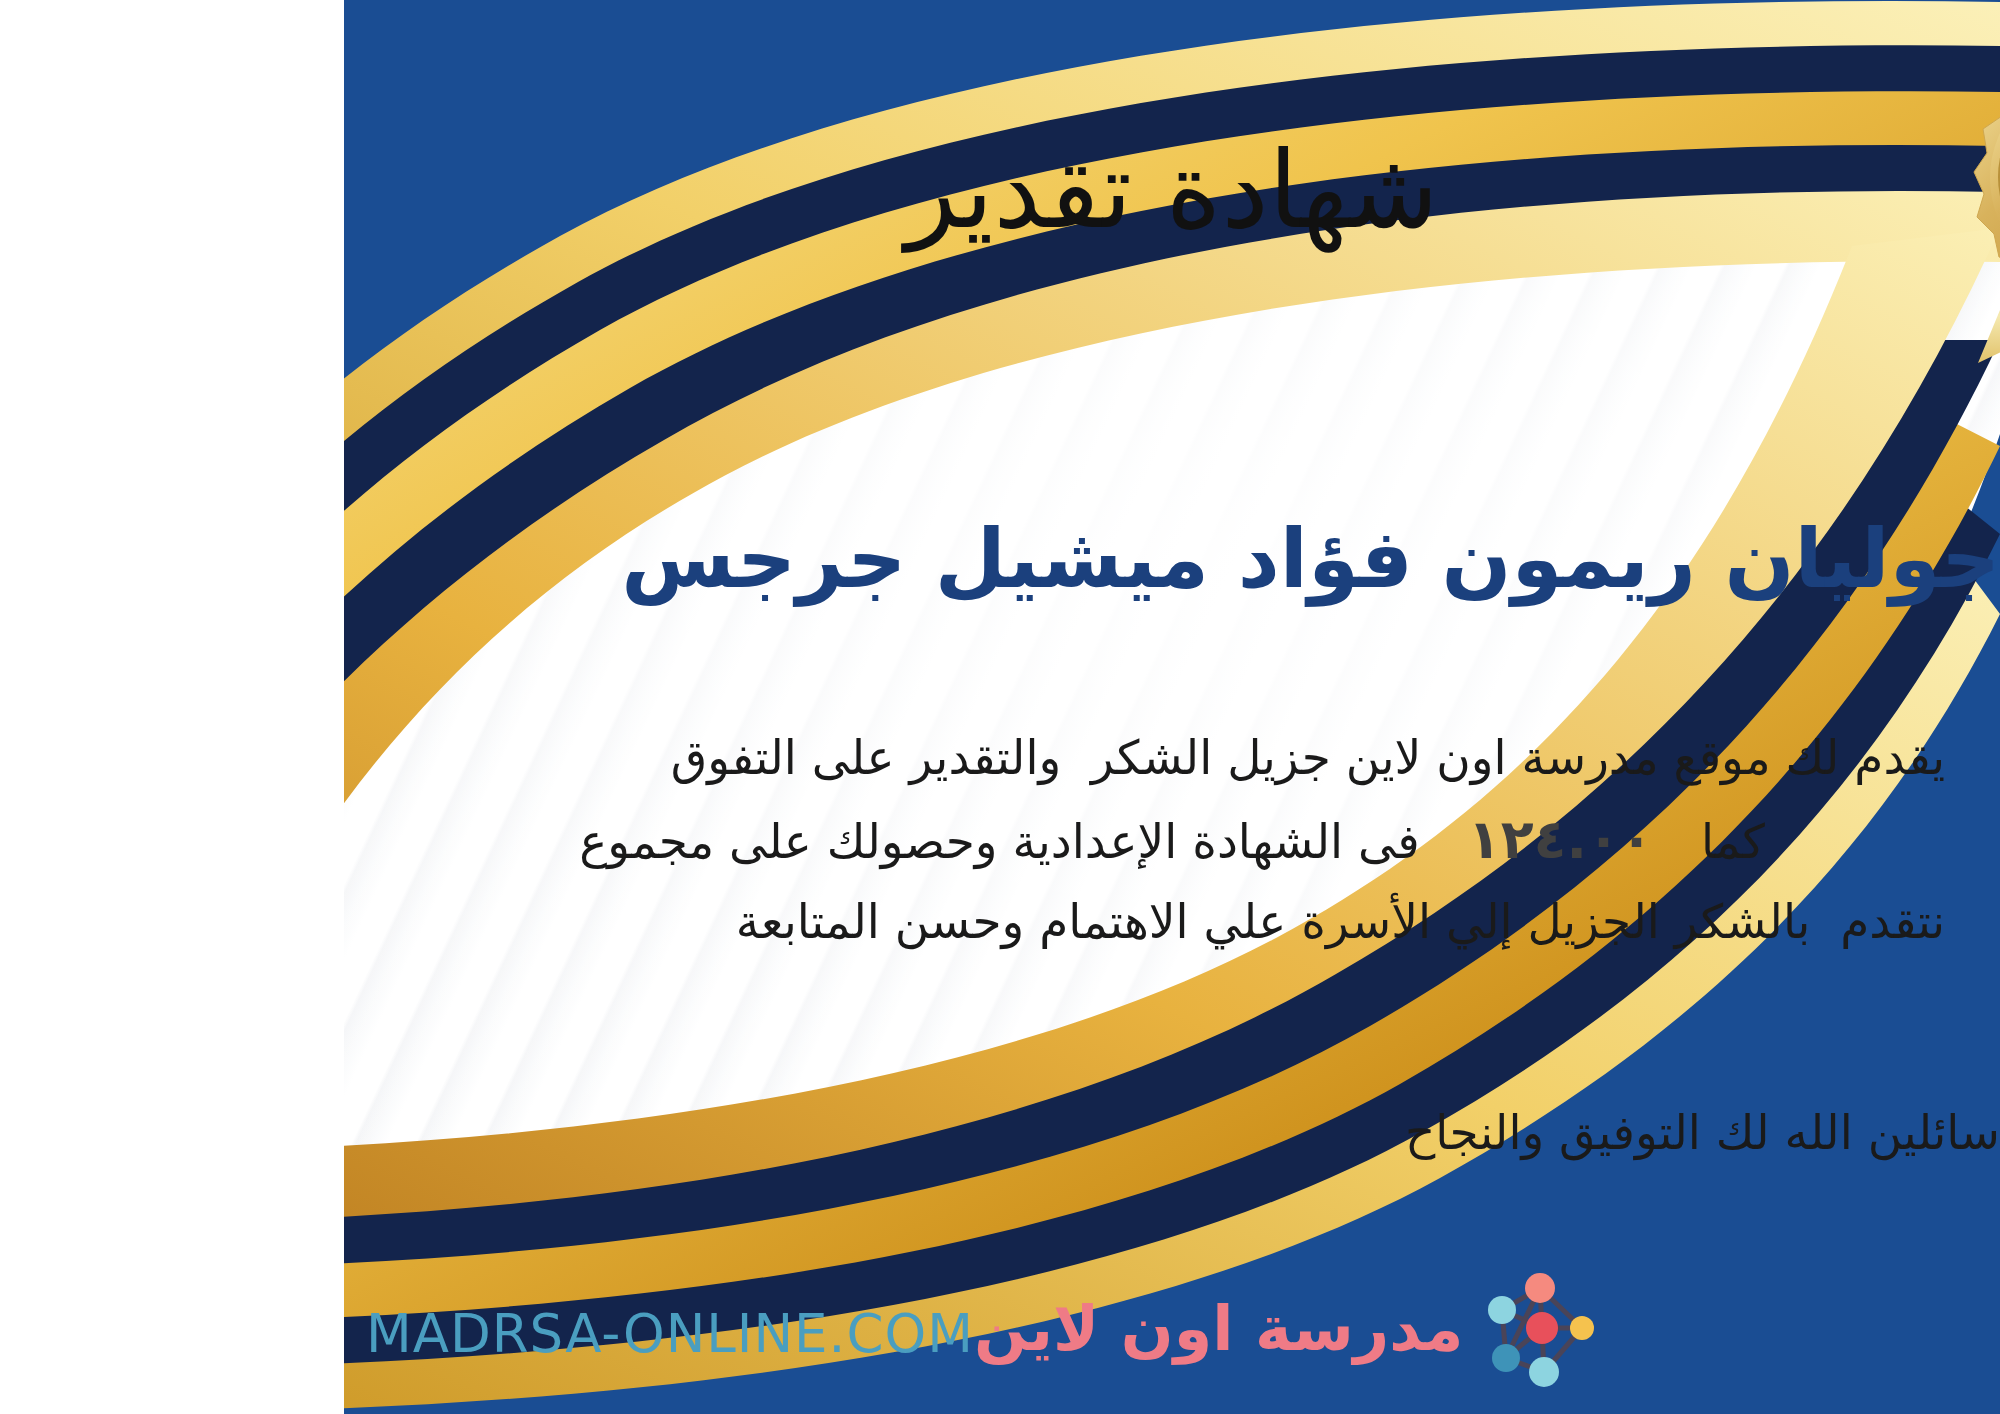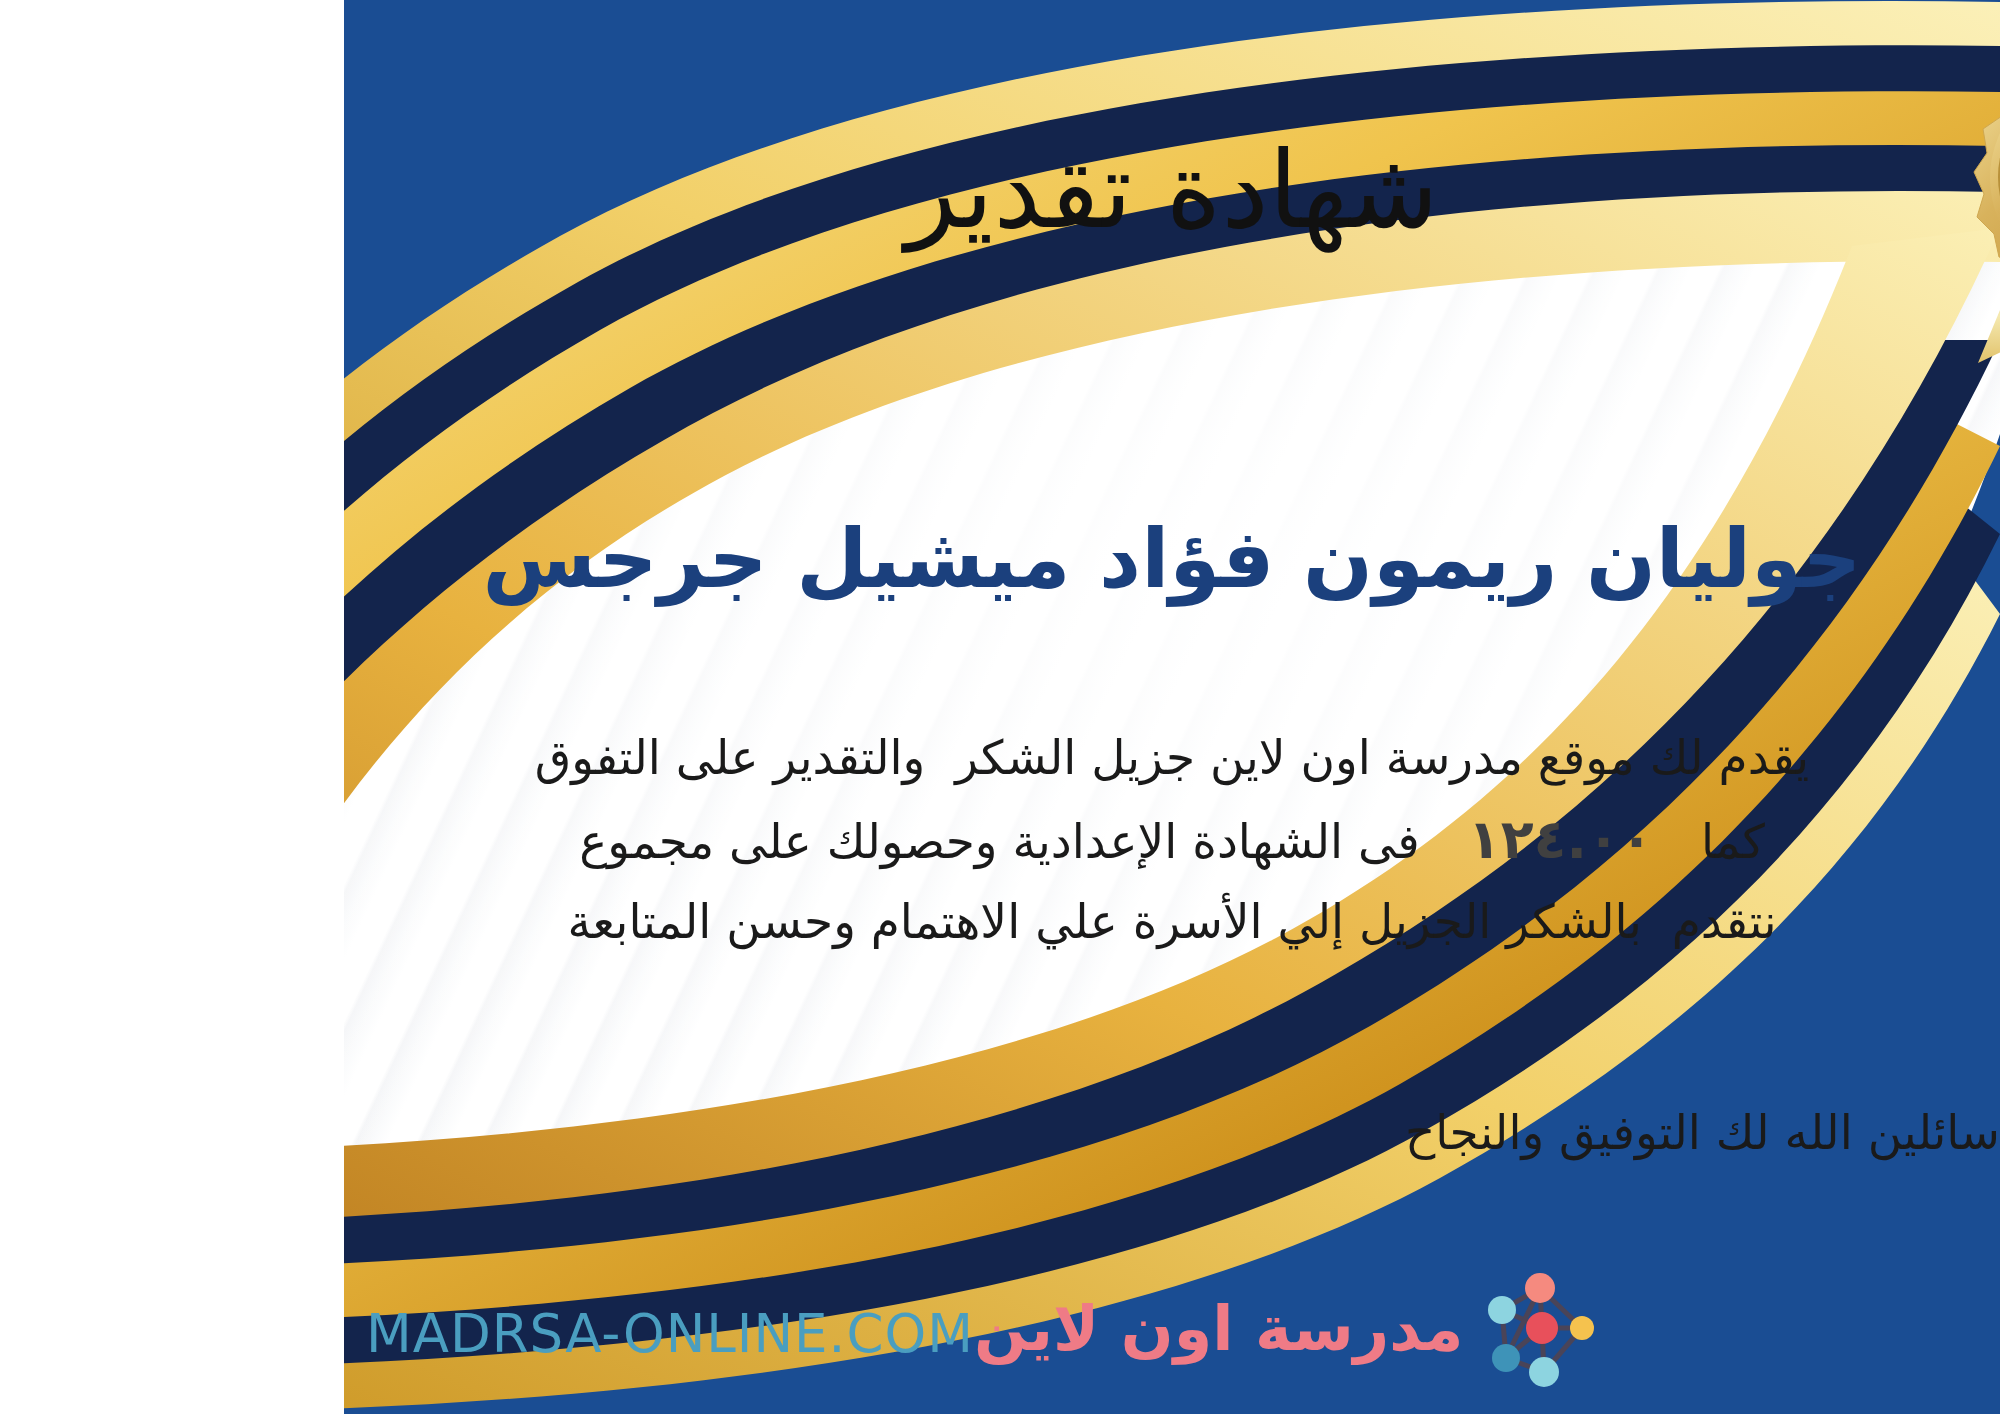--- a/index.html
+++ b/index.html
@@ -65,34 +65,33 @@
     letter-spacing: 0px;
     line-height: 1.15;
     direction: rtl;
   }
 
   .recipient-name {
     position: absolute;
     top: 510px;
     left: 0;
     right: 0;
-    text-align: center;
+    text-align: right;
     font-size: 82px;
     font-weight: 700;
     color: #1b407d;
     line-height: 1.2;
     direction: rtl;
   }
 
   .body-block {
     position: absolute;
     top: 720px;
     left: 55px;
     right: 55px;
-    text-align: center;
     direction: rtl;
   }
   .body-line {
     font-size: 47px;
     font-weight: 400;
     color: #1a1a1a;
     line-height: 1.62;
     white-space: pre-wrap;
     direction: rtl;
   }

